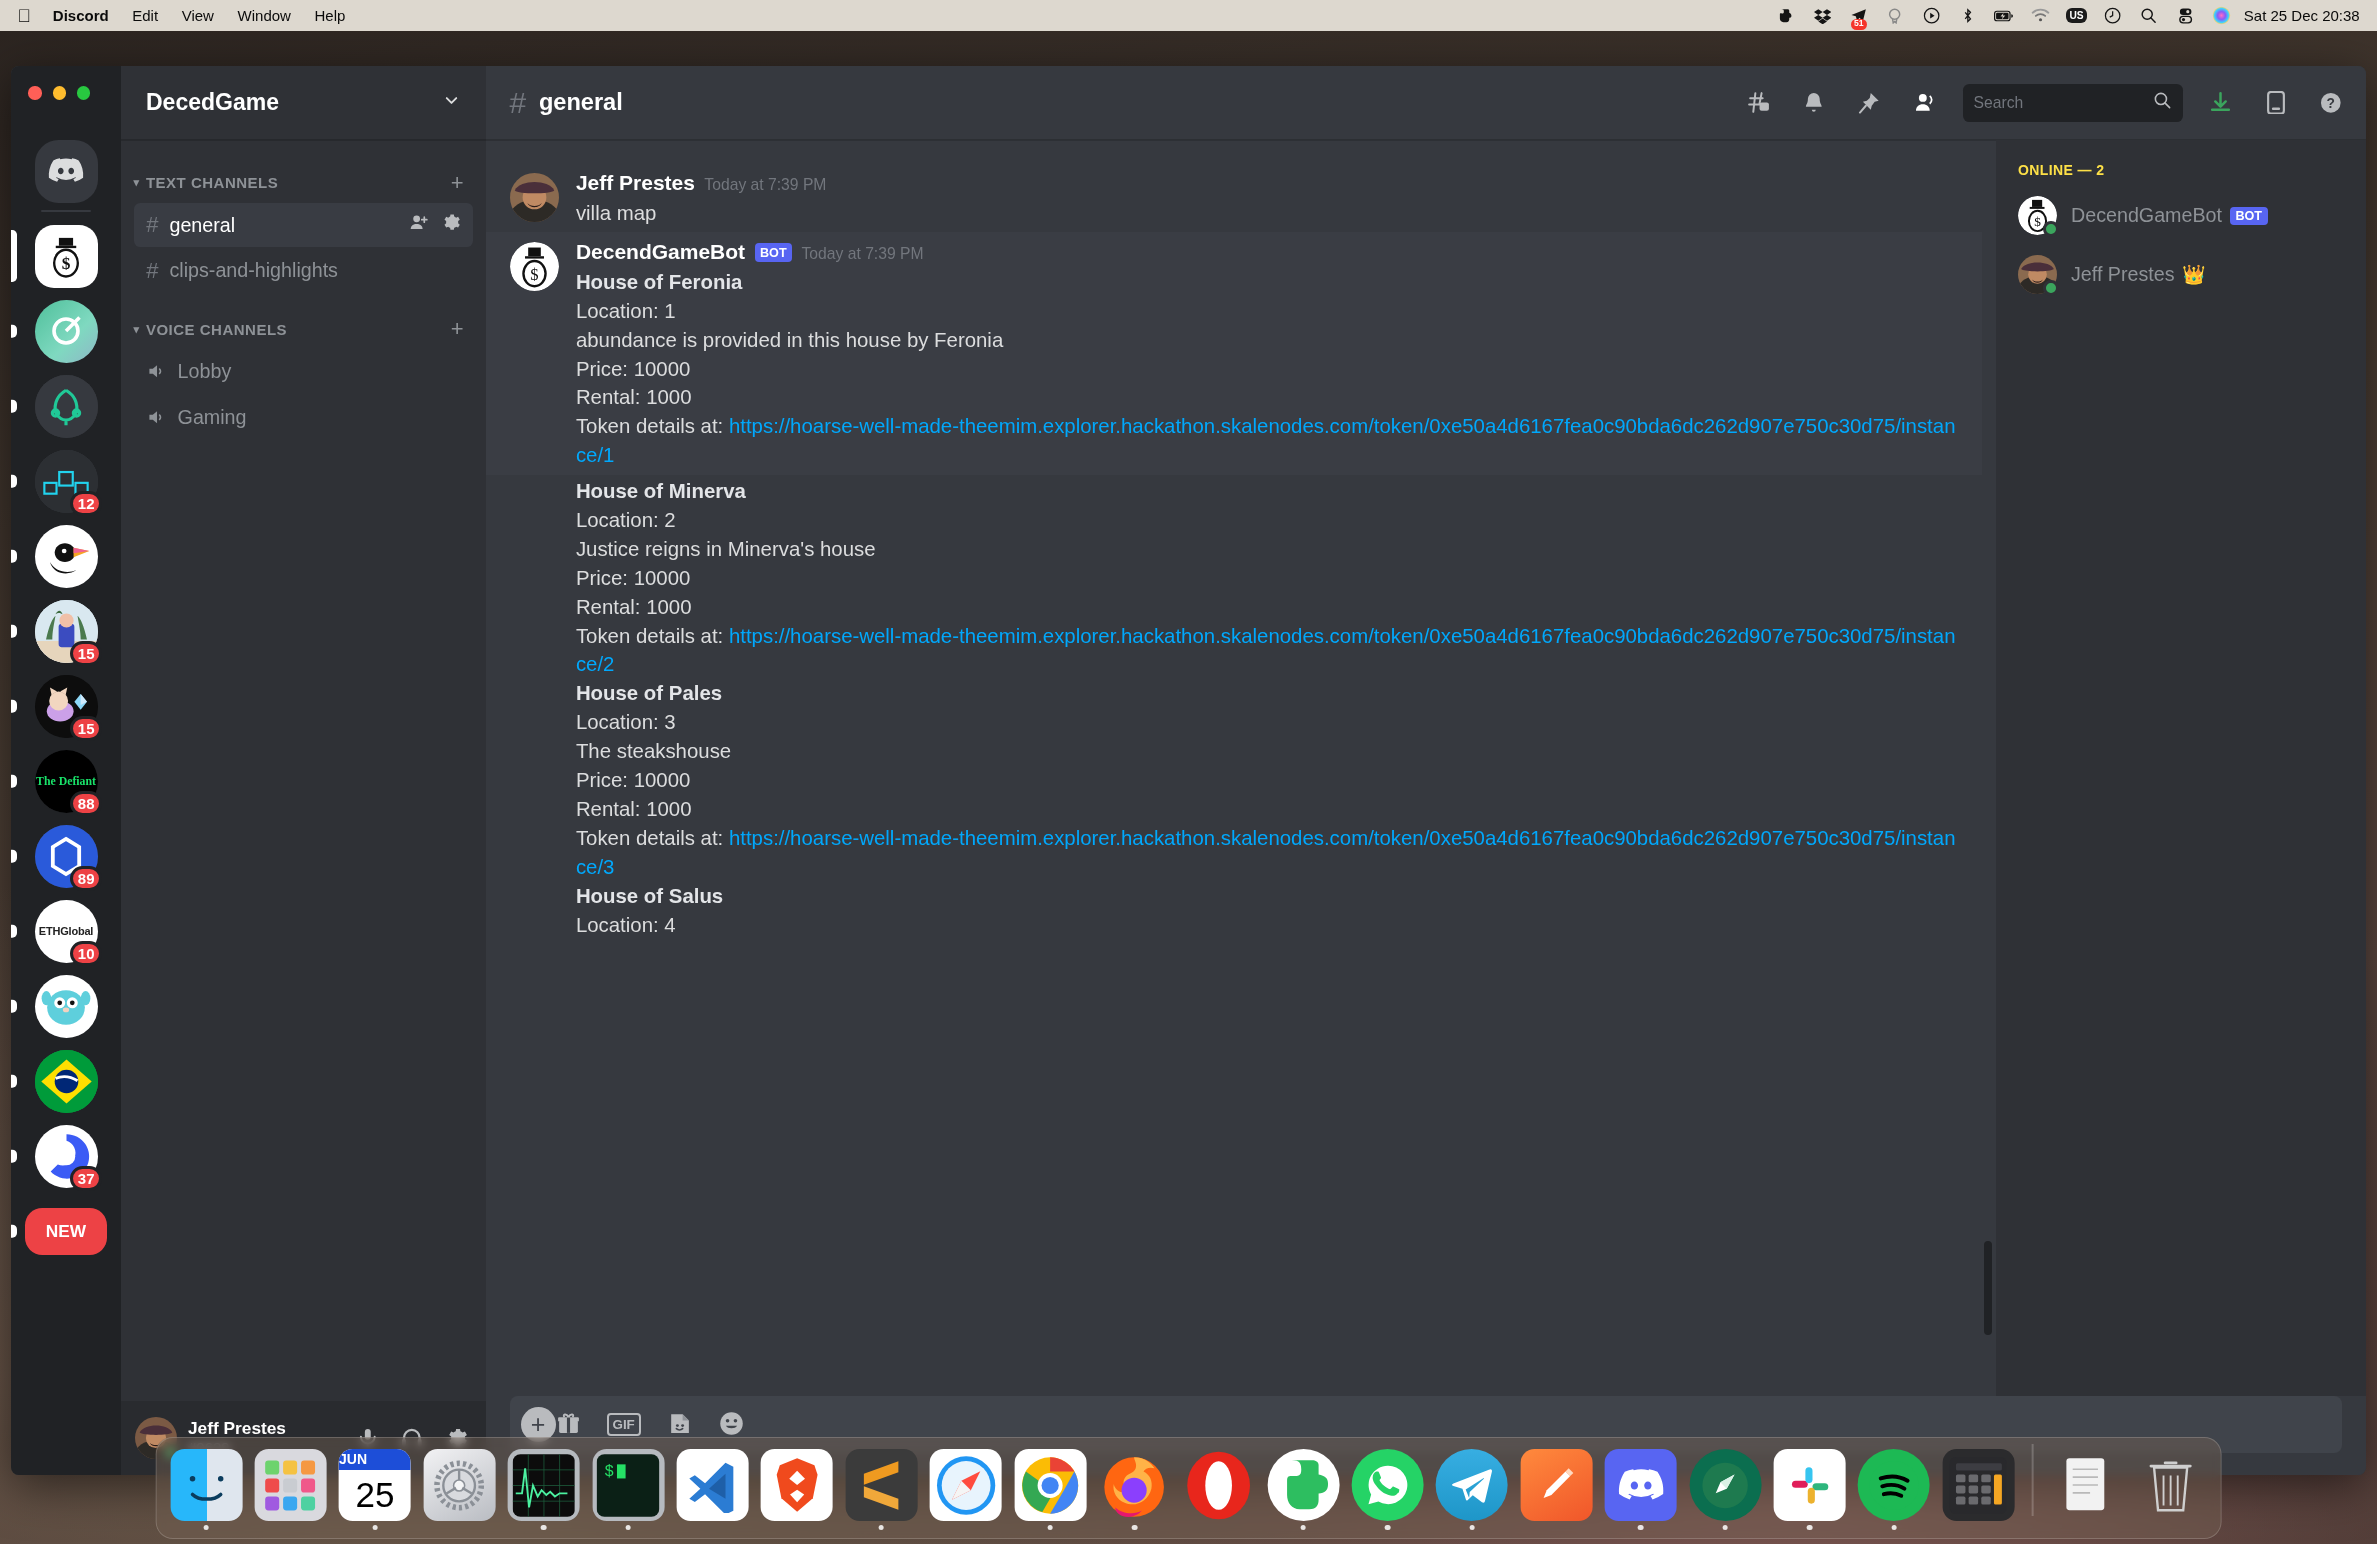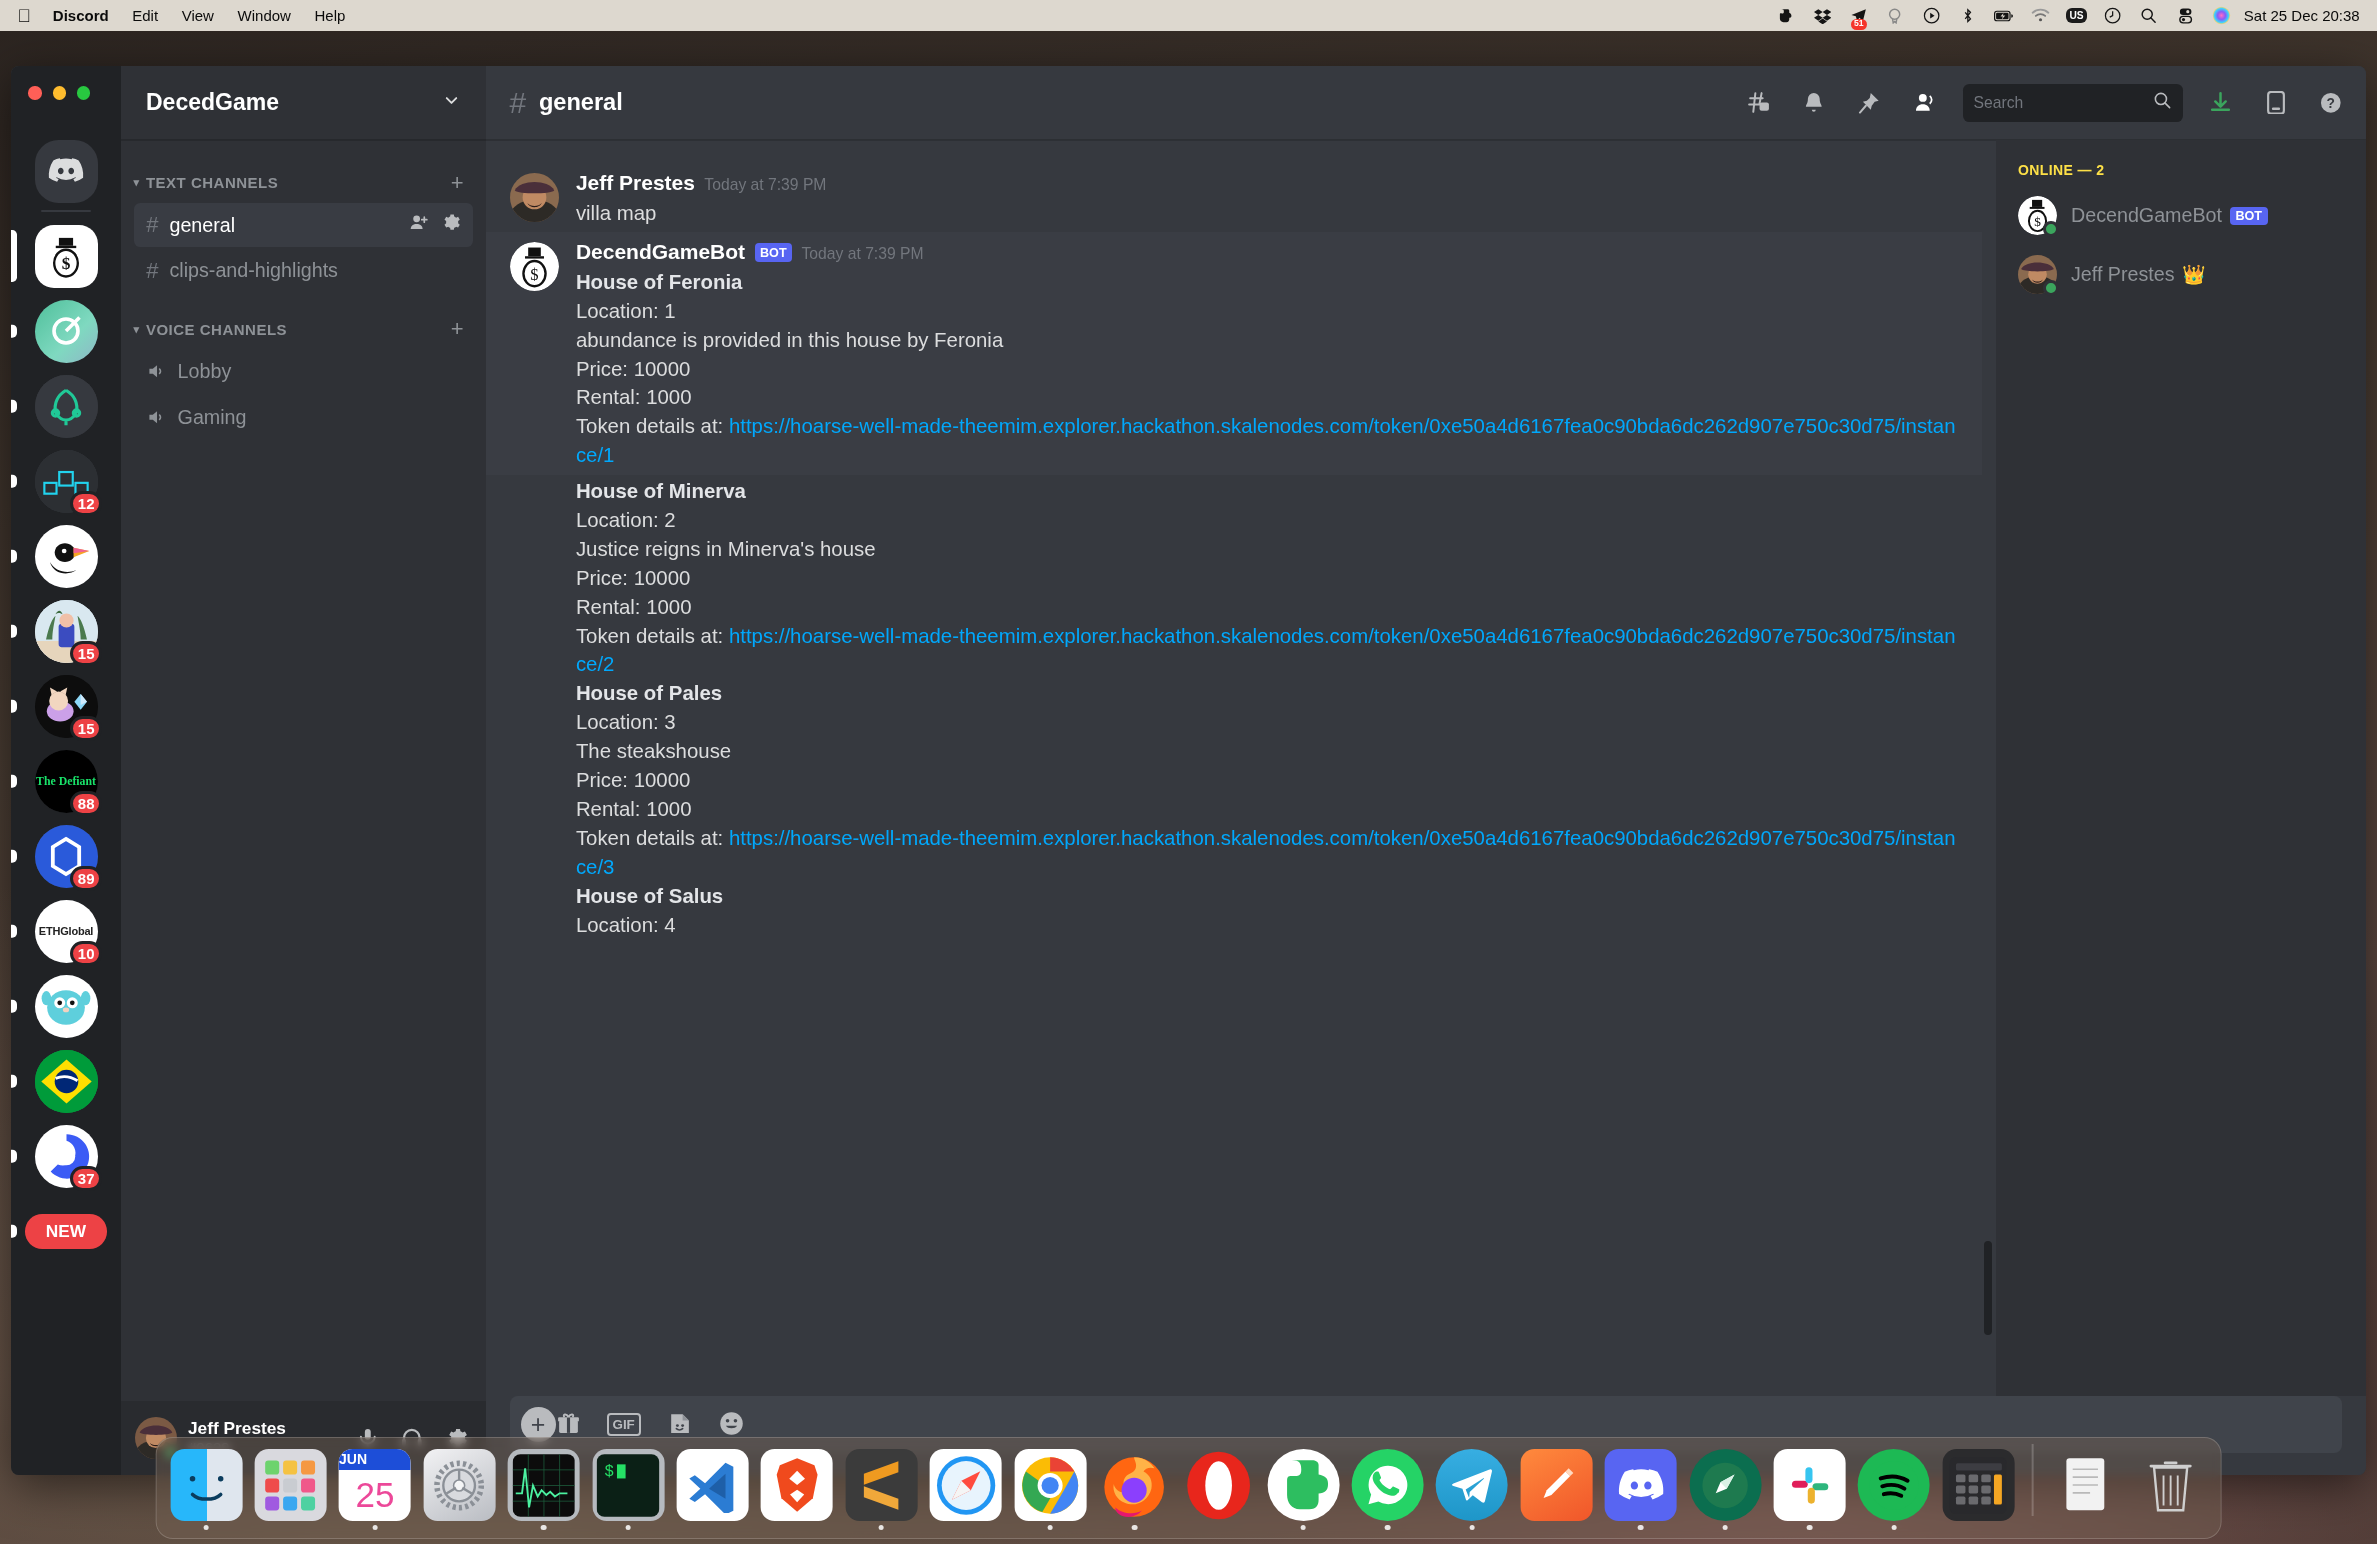--- a/index.html
+++ b/index.html
@@ -81,21 +81,21 @@
   .srv .inner { width: 63px; height: 63px; border-radius: 50%; overflow: hidden; display:flex; align-items:center; justify-content:center; }
   .srv-badge {
     position: absolute; right: -4.7px; bottom: -3.1px;
     min-width: 27px; height: 25px; border-radius: 12.6px;
     background: #ed4245; color: #fff; font-size: 15px; font-weight: bold;
     display: flex; align-items: center; justify-content: center;
     border: 3.9px solid #202225; padding: 0 4.7px;
   }
   .rail-sep { width: 50px; height: 2.4px; background: #36393f; border-radius: 1.6px; margin: 3.1px auto 6.3px; }
   .new-pill {
-    width: 82px; height: 35px; border-radius: 17.3px; background: #ed4245;
+    width: 82px; height: 47px; border-radius: 17.3px; background: #ed4245;
     color: #fff; font-weight: bold; font-size: 17.3px;
     display: flex; align-items: center; justify-content: center;
   }
 
   
   #sidebar { width: 365px; flex: 0 0 365px; background: #2f3136; display: flex; flex-direction: column; }
   #guild-header {
     height: 74px; display: flex; align-items: center; padding: 0 25px;
     border-bottom: 0.8px solid #26282c; cursor: pointer;
     box-shadow: 0 0.8px 0 rgba(4,4,5,.2);
@@ -875,21 +875,21 @@
           <rect x="25" y="48" width="18" height="18" rx="4" fill="#3aa7f0"></rect>
           <rect x="48" y="48" width="18" height="18" rx="4" fill="#4ed1a1"></rect>
         </svg>
     </div>
       <span class="dock-dot off"></span>
   </div>
 
   <div class="dock-item">
     <div class="dock-icon sq" style="background:#fff;flex-direction:column">
       <div style="background:#1d4ed8;color:#fff;width:100%;text-align:left;font-size:14px;font-weight:bold;padding:2.4px 0">JUN</div>
-      <div style="flex:1;display:flex;align-items:center;justify-content:center;font-size:35px;color:#ec4899">25</div>
+      <div style="flex:1;display:flex;align-items:center;justify-content:center;font-size:35px;color:#000000">25</div>
     </div>
       <span class="dock-dot"></span>
   </div>
 
   <div class="dock-item">
     <div class="dock-icon sq" style="background:linear-gradient(150deg,#f2f2f4,#b9bcc2)">
       <svg width="57" height="57" viewBox="0 0 72 72">
           <circle cx="36" cy="36" r="28" fill="none" stroke="#8b9097" stroke-width="7" stroke-dasharray="4 4"></circle>
           <circle cx="36" cy="36" r="20" fill="#d8dade" stroke="#8b9097" stroke-width="3"></circle>
           <circle cx="36" cy="36" r="7" fill="#f4f5f6" stroke="#8b9097" stroke-width="2"></circle>

